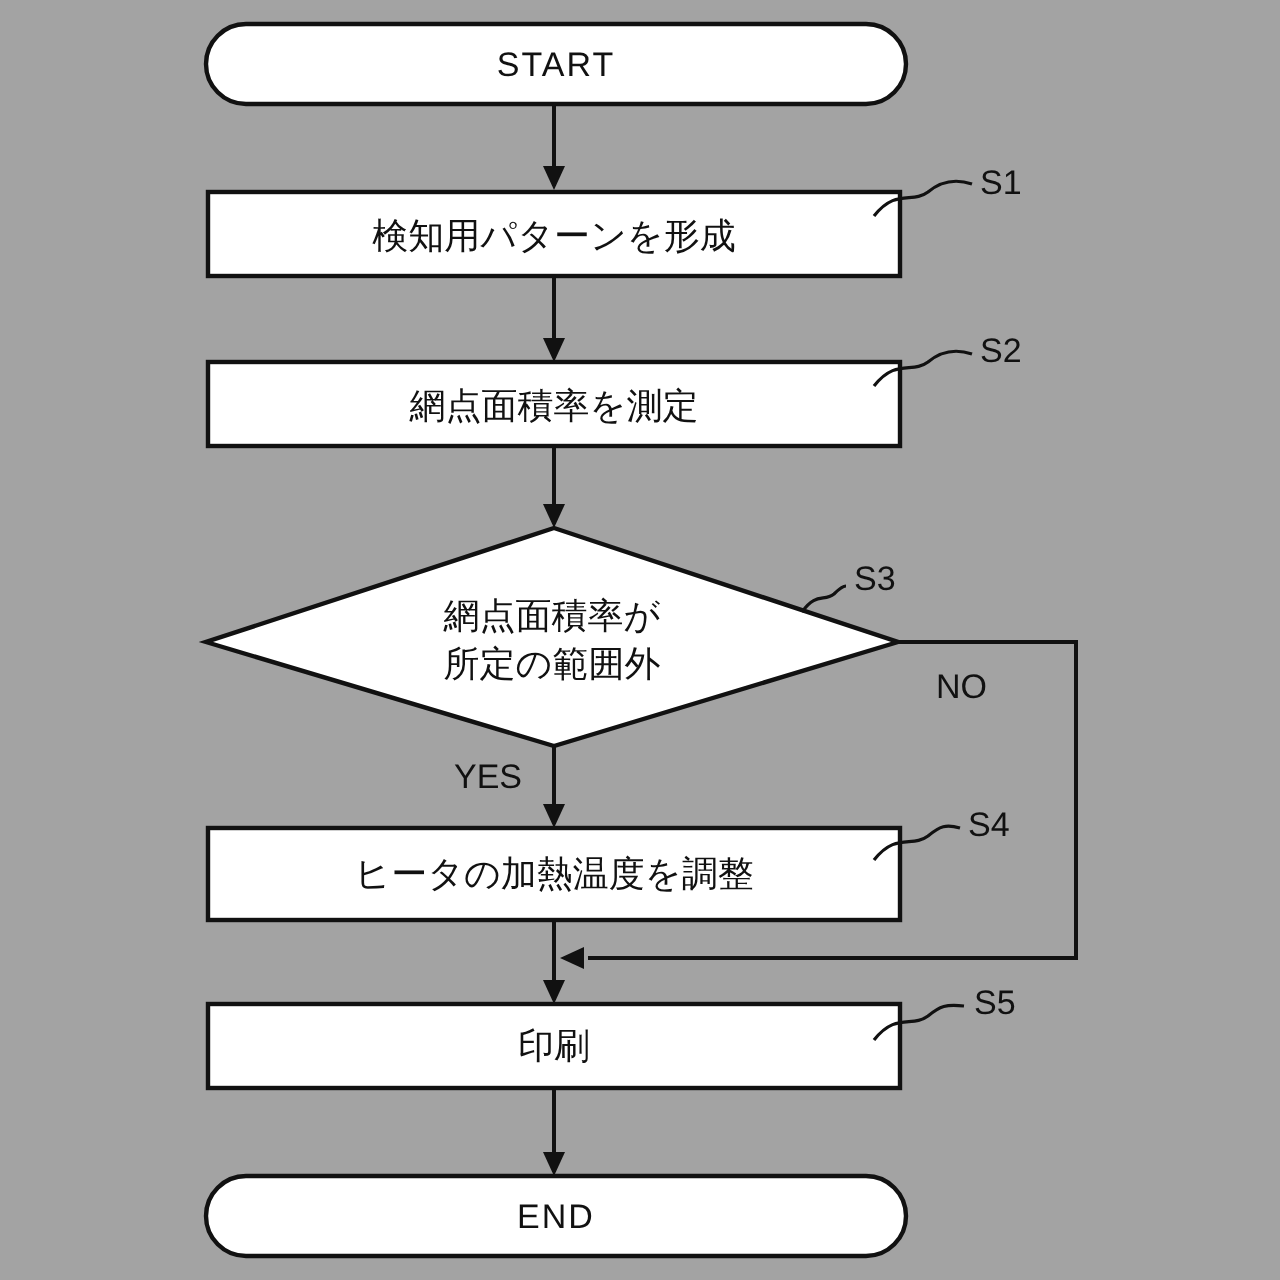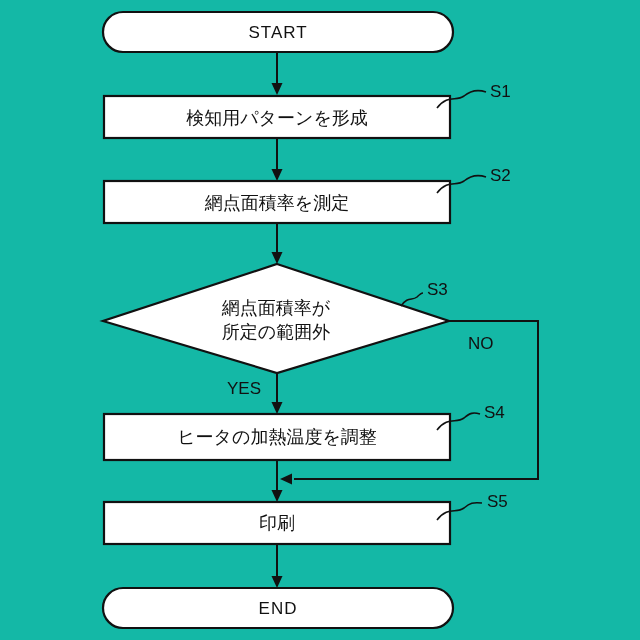--- a/index.html
+++ b/index.html
@@ -4,21 +4,21 @@
 <style>
   html, body {
     margin: 0;
     padding: 0;
     background: #ffffff;
   }
   .stage {
     position: relative;
     width: 640px;
     height: 640px;
-    background: #14b8a6;
+    background: #a3a3a3;
     overflow: hidden;
   }
   svg {
     display: block;
     font-family: "Liberation Sans", sans-serif;
   }
   .shape {
     fill: #ffffff;
     stroke: #111111;
     stroke-width: 2.2;

